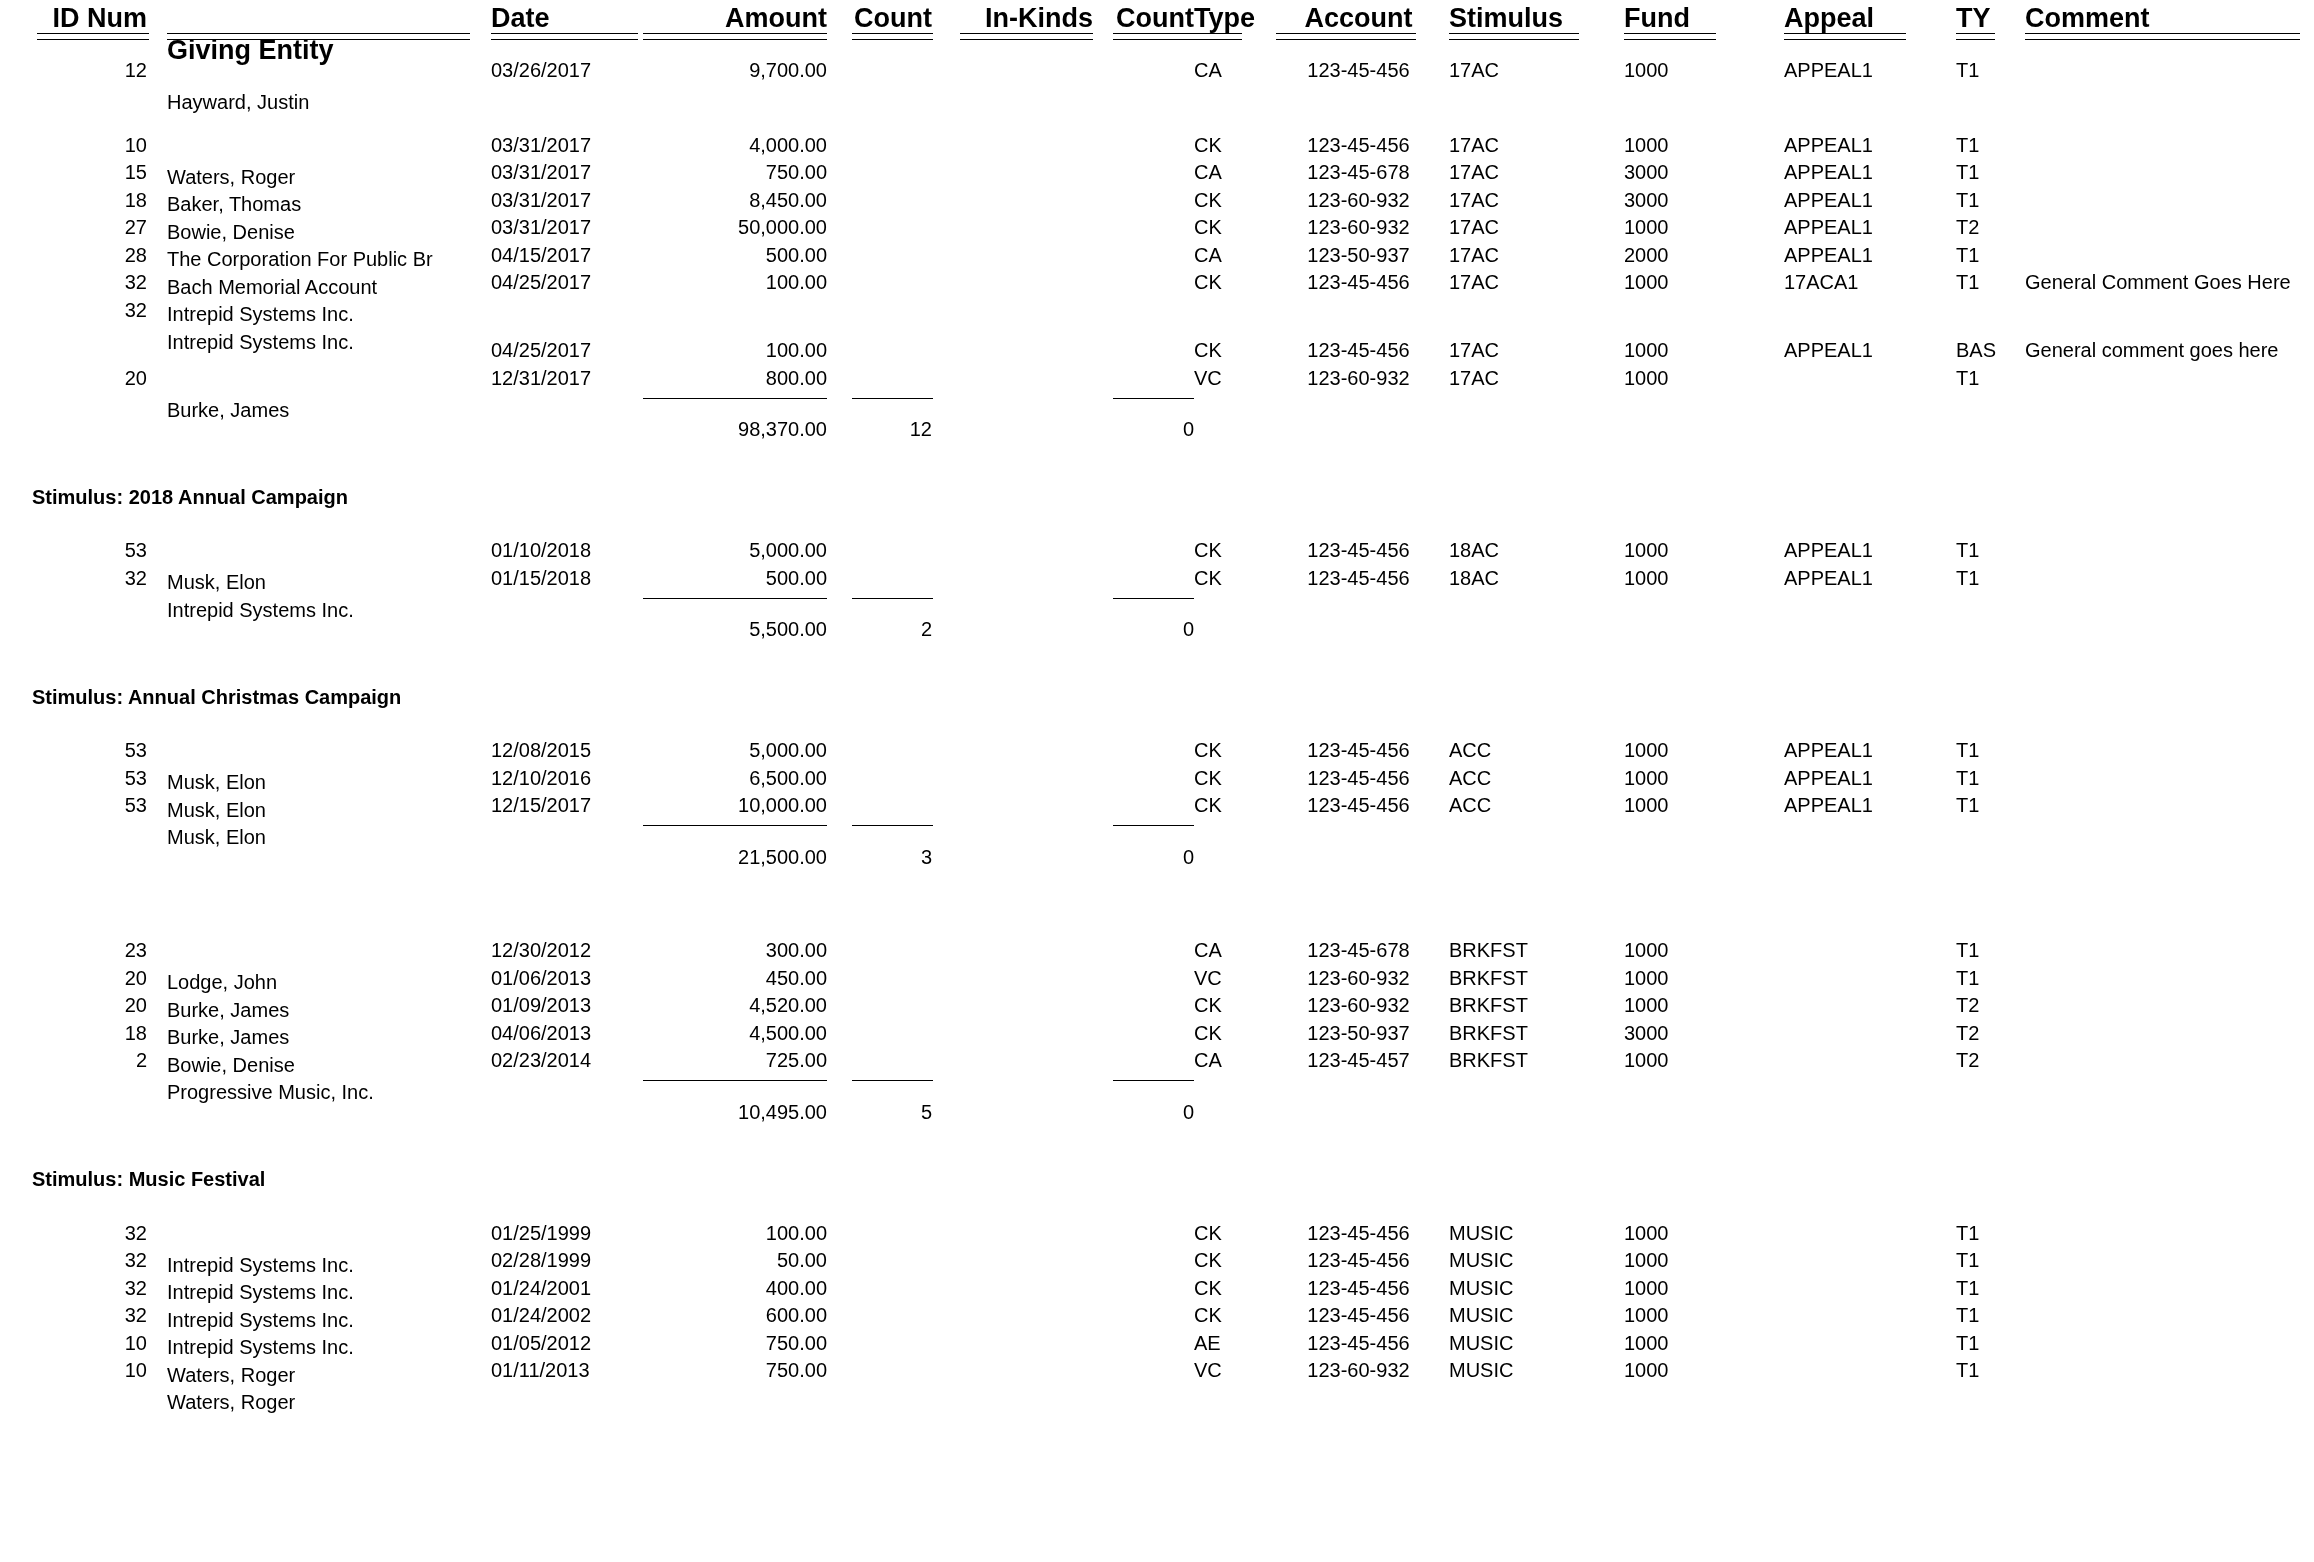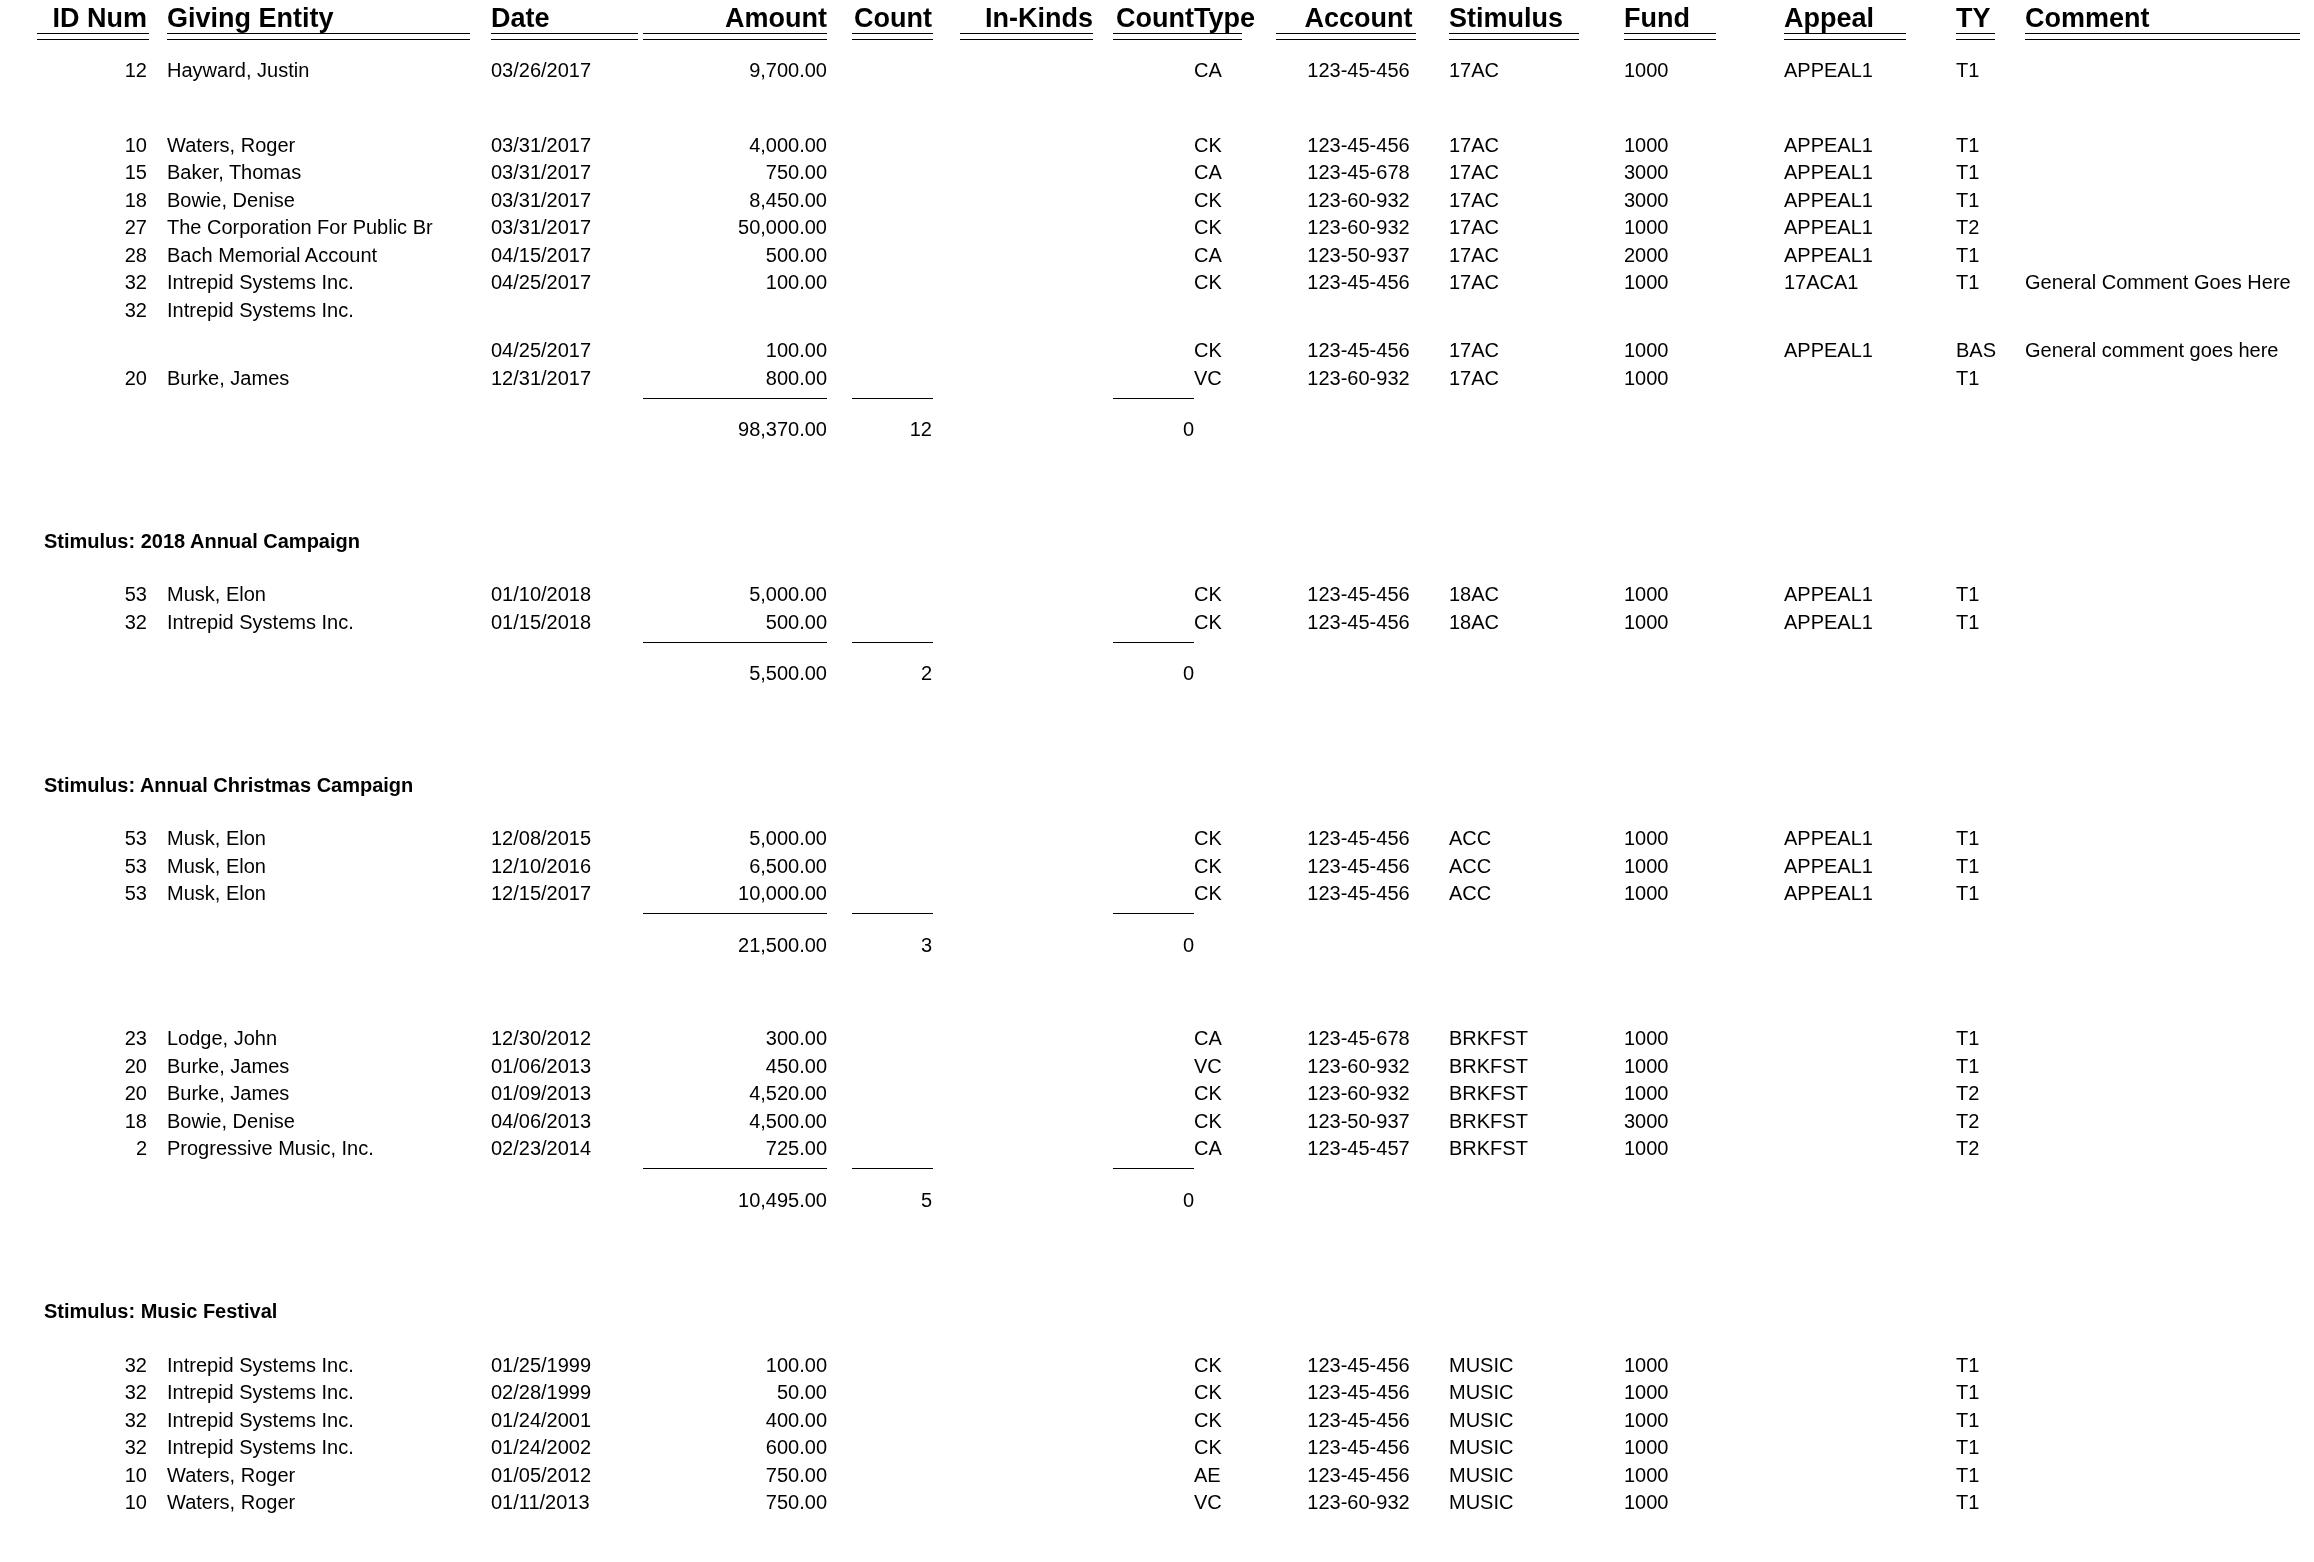--- a/index.html
+++ b/index.html
@@ -69,21 +69,21 @@
   .cell {
     position: absolute;
     font-size: 20px;
     line-height: 27.5px;
     white-space: nowrap;
     top: 0;
   }
 
   
   .c-id      { left: 37px;   width: 110px; text-align: right; }
-  .c-entity  { left: 167px;  width: 303px; text-align: left;  }
+  .c-entity  { left: 167px;  width: 303px; text-align: left; margin-top: 32px;  }
   .c-date    { left: 491px;  width: 147px; text-align: left;  }
   .c-amount  { left: 643px;  width: 184px; text-align: right; }
   .c-count1  { left: 845px;  width: 87px;  text-align: right; }
   .c-inkinds { left: 960px; width: 133px; text-align: right; }
   .c-count2  { left: 1107px; width: 87px;  text-align: right; }
   .c-type    { left: 1194px; width: 64px;  text-align: left;  }
   .c-account { left: 1276px; width: 165px; text-align: center;  }
   .c-stimulus{ left: 1449px; width: 142px; text-align: left;  }
   .c-fund    { left: 1624px; width: 101px; text-align: left;  }
   .c-appeal  { left: 1784px; width: 156px; text-align: left;  }
@@ -106,24 +106,23 @@
     top: 27.5px;
     height: 4.6px;
     border-top: 1.8px solid #000;
     border-bottom: 1.8px solid #000;
   }
 
   
   .group-title {
     font-size: 20px;
     font-weight: bold;
-    padding-left: 44px;
+    padding-left: 32px;
     height: 27.5px;
     line-height: 27.5px;
-    margin-top: 44px;
   }
 
   
   .subrule {
     position: absolute;
     border-top: 1.8px solid #000;
     height: 0;
     top: 5.5px;
   }
   .rule-amount  { left: 643px;  width: 184px; }

